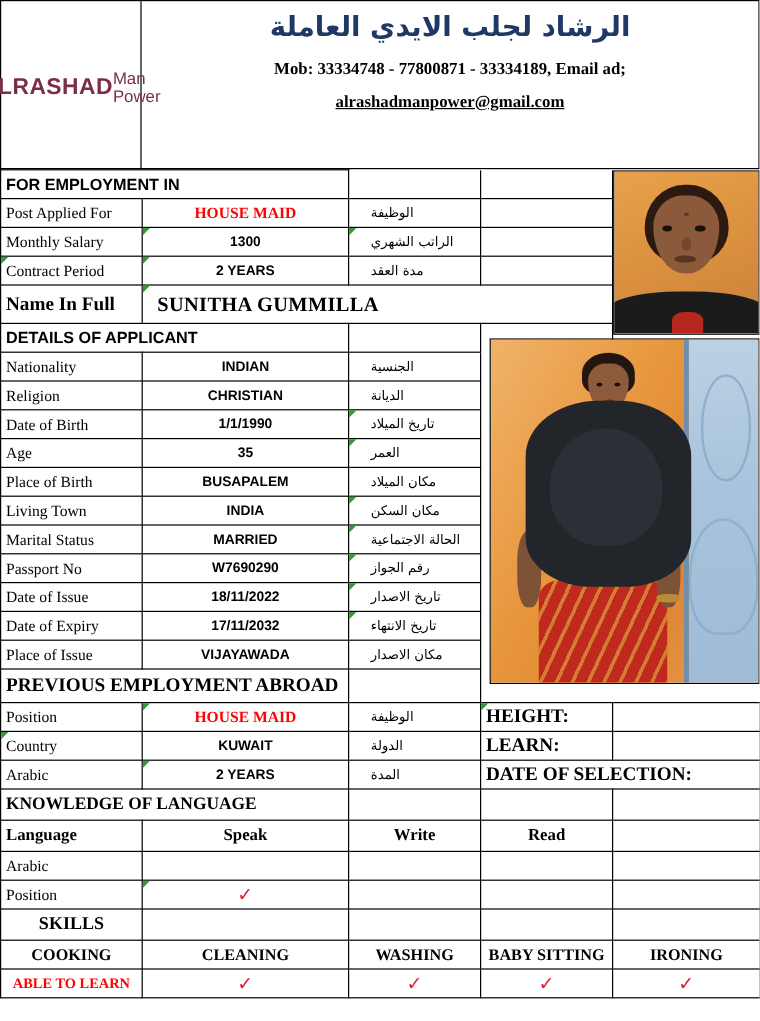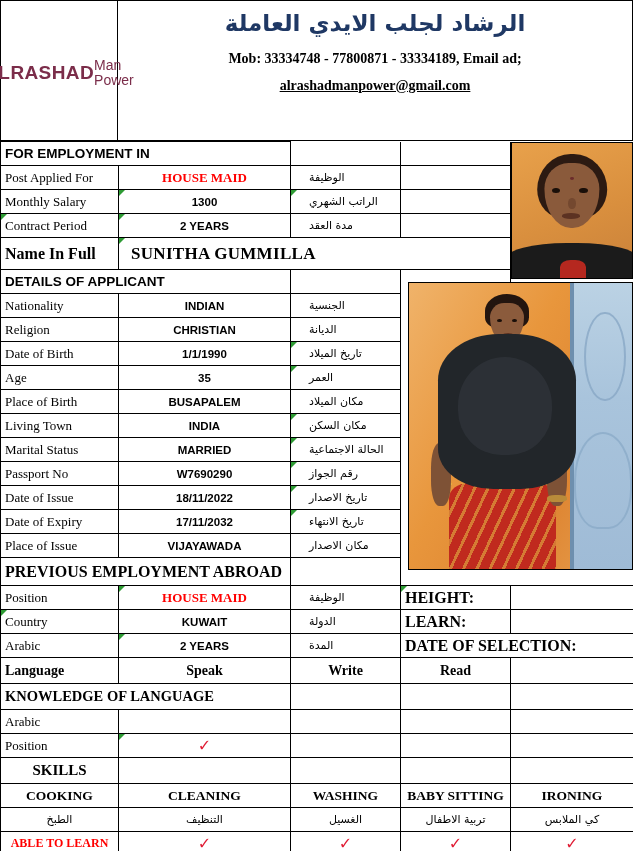--- a/index.html
+++ b/index.html
@@ -319,31 +319,31 @@
       <td></td>
     </tr>
     <tr>
       <td>Arabic</td>
       <td class="ctr valb cmt">2 YEARS</td>
       <td class="ar">المدة</td>
       <td colspan="2" class="sec-title-serif">DATE OF SELECTION:</td>
     </tr>
 
     <tr style="height:26px;">
+      <td colspan="2" class="sec-title-serif" style="font-size:14.5px;">KNOWLEDGE OF LANGUAGE</td>
+      <td class="nb-b nb-t"></td>
+      <td class="nb-b nb-t"></td>
+      <td class="nb-b nb-t"></td>
+    </tr>
+    <tr style="height:26px;">
       <td class="bold" style="font-size:14px;">Language</td>
       <td class="ctr bold" style="font-size:14px;">Speak</td>
       <td class="ctr bold" style="font-size:14px;">Write</td>
       <td class="ctr bold" style="font-size:14px;">Read</td>
       <td></td>
-    </tr>
-    <tr style="height:26px;">
-      <td colspan="2" class="sec-title-serif" style="font-size:14.5px;">KNOWLEDGE OF LANGUAGE</td>
-      <td class="nb-b nb-t"></td>
-      <td class="nb-b nb-t"></td>
-      <td class="nb-b nb-t"></td>
     </tr>
     <tr>
       <td>Arabic</td>
       <td class="ctr chk"></td>
       <td class="ctr chk"></td>
       <td class="ctr chk"></td>
       <td></td>
     </tr>
     <tr>
       <td>Position</td>
@@ -359,27 +359,20 @@
       <td class="nb-b nb-t"></td>
       <td class="nb-b nb-t"></td>
       <td class="nb-b nb-t"></td>
     </tr>
     <tr style="height:23px;">
       <td class="skill-head">COOKING</td>
       <td class="skill-head">CLEANING</td>
       <td class="skill-head">WASHING</td>
       <td class="skill-head">BABY SITTING</td>
       <td class="skill-head">IRONING</td>
-    </tr>
-    <tr style="height:22px;">
-      <td class="arc">الطبخ</td>
-      <td class="arc">التنظيف</td>
-      <td class="arc">الغسيل</td>
-      <td class="arc">تربية الاطفال</td>
-      <td class="arc">كي الملابس</td>
     </tr>
     <tr style="height:22px;">
       <td class="ctr red" style="font-size:12px;">ABLE TO LEARN</td>
       <td class="ctr chk">✓</td>
       <td class="ctr chk">✓</td>
       <td class="ctr chk">✓</td>
       <td class="ctr chk">✓</td>
     </tr>
   </tbody>
     </table>

